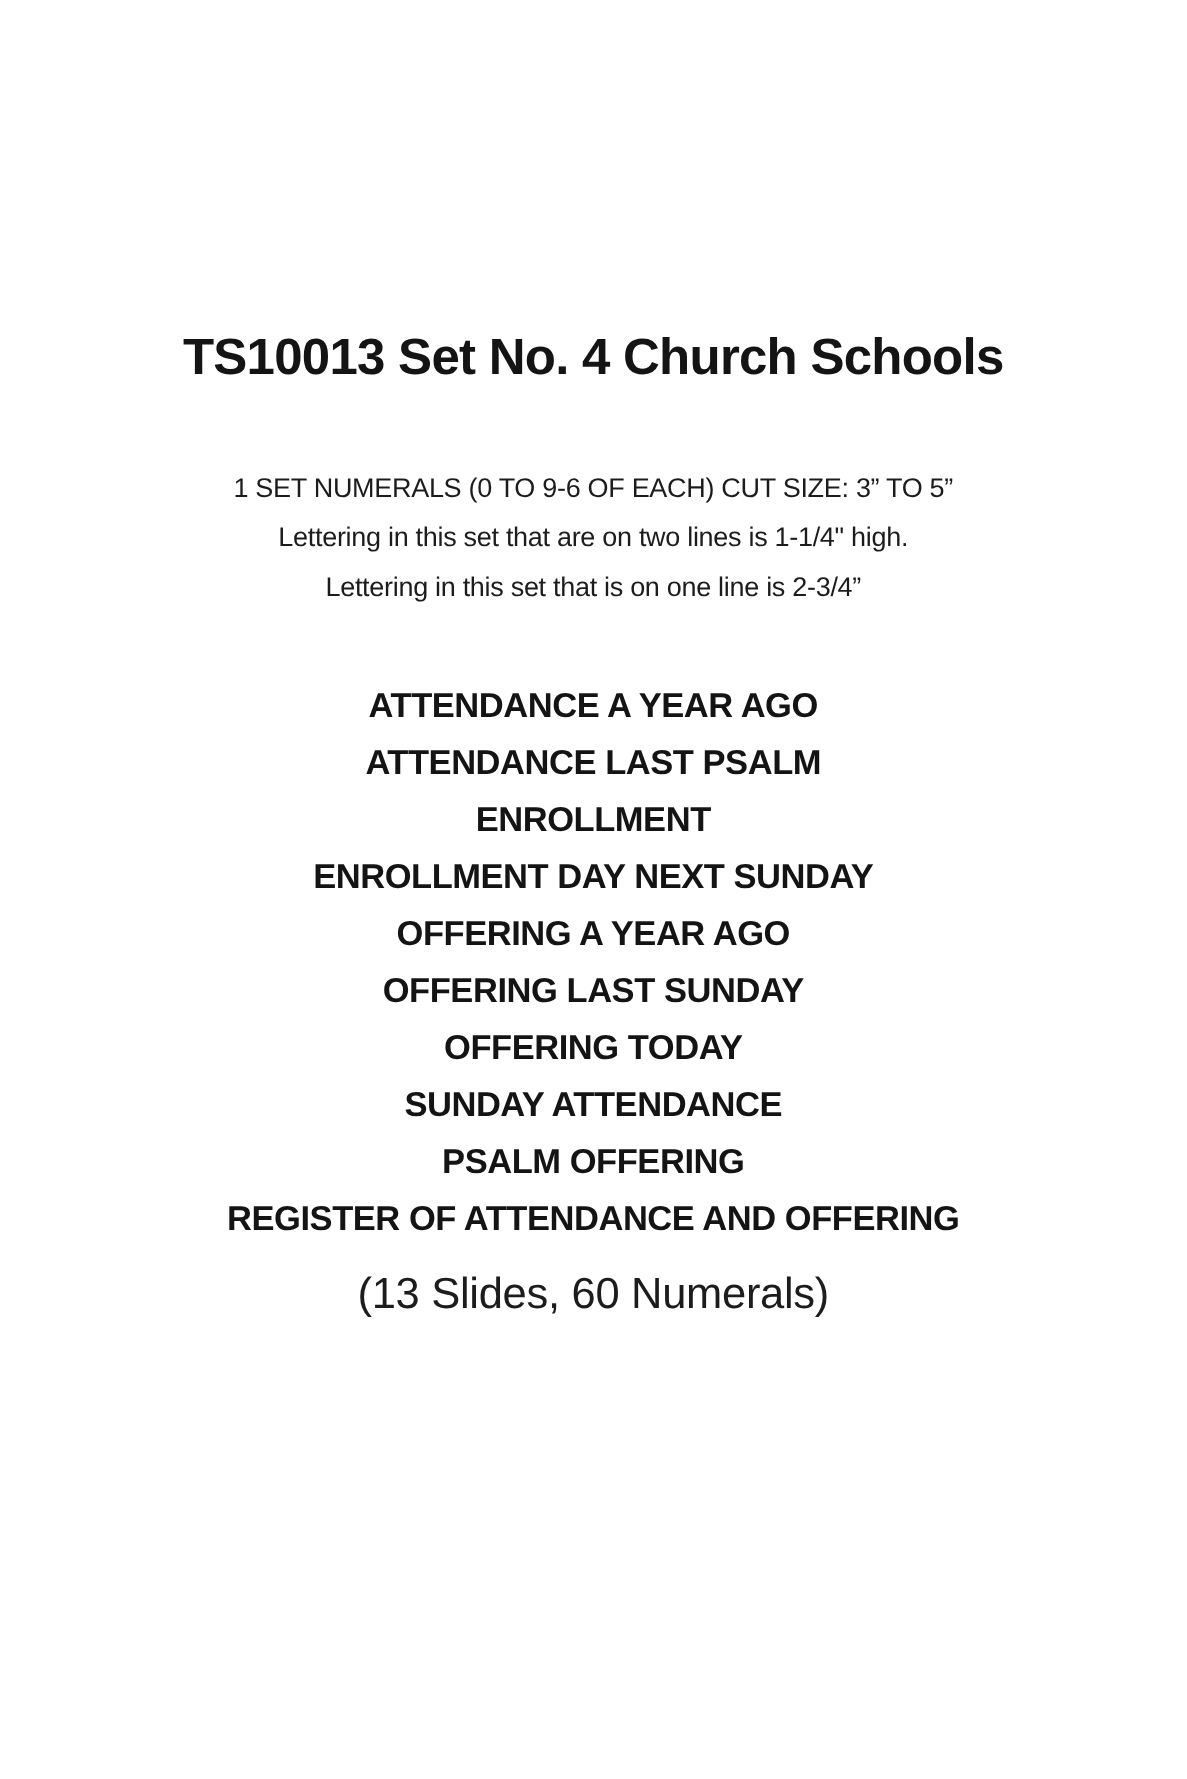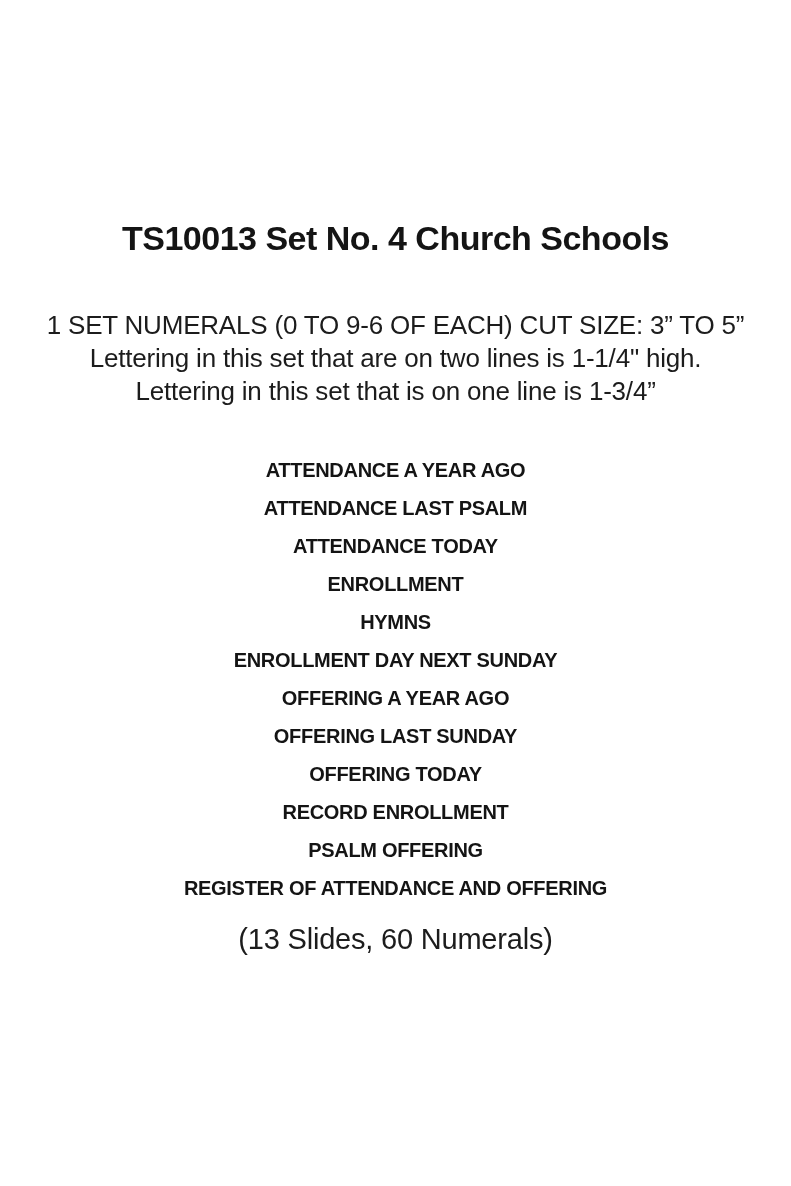--- a/index.html
+++ b/index.html
@@ -22,29 +22,29 @@
   .doc-title {
     margin: 0 0 52px 0;
     font-size: 34px;
     font-weight: 700;
     line-height: 38px;
     letter-spacing: -0.5px;
     color: #141414;
   }
   .doc-description {
     margin: 0 0 43px 0;
-    font-size: 26px;
+    font-size: 18px;
     font-weight: 400;
     line-height: 33px;
     letter-spacing: -0.2px;
     color: #1c1c1c;
   }
   .slide-list {
     margin: 0;
-    font-size: 20px;
+    font-size: 23px;
     font-weight: 700;
     line-height: 38px;
     letter-spacing: -0.3px;
     color: #141414;
   }
   .doc-summary {
     margin: 12px;
     font-size: 29px;
     font-weight: 400;
     line-height: 40px;
@@ -55,33 +55,31 @@
 </head>
 <body>
 
 <div class="page">
 
   <h1 class="doc-title">TS10013 Set No. 4 Church Schools</h1>
 
   <div class="doc-description">
     <div>1 SET NUMERALS (0 TO 9-6 OF EACH) CUT SIZE: 3” TO 5”</div>
     <div>Lettering in this set that are on two lines is 1-1/4" high.</div>
-    <div>Lettering in this set that is on one line is 1-3/4”</div>
+    <div>Lettering in this set that is on one line is 2-3/4”</div>
   </div>
 
   <div class="slide-list">
     <div>ATTENDANCE A YEAR AGO</div>
     <div>ATTENDANCE LAST PSALM</div>
-    <div>ATTENDANCE TODAY</div>
     <div>ENROLLMENT</div>
-    <div>HYMNS</div>
     <div>ENROLLMENT DAY NEXT SUNDAY</div>
     <div>OFFERING A YEAR AGO</div>
     <div>OFFERING LAST SUNDAY</div>
     <div>OFFERING TODAY</div>
-    <div>RECORD ENROLLMENT</div>
+    <div>SUNDAY ATTENDANCE</div>
     <div>PSALM OFFERING</div>
     <div>REGISTER OF ATTENDANCE AND OFFERING</div>
   </div>
 
   <div class="doc-summary">(13 Slides, 60 Numerals)</div>
 
 </div>
 
 </body></html>

